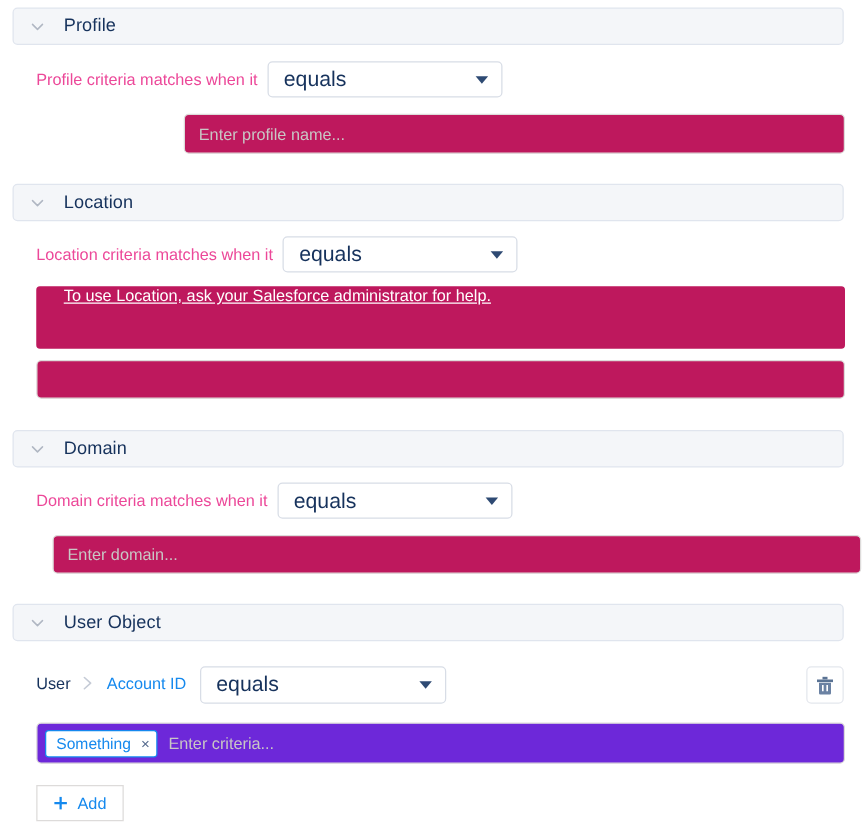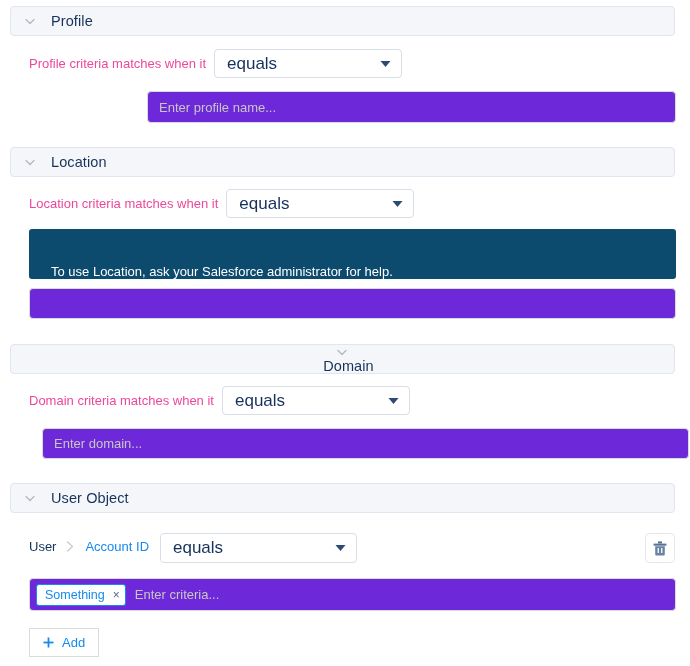--- a/index.html
+++ b/index.html
@@ -86,45 +86,46 @@
     flex: 0 0 auto;
     margin-left: 8px;
     display: block;
   }
 
   
   .text-input {
     position: absolute;
     box-sizing: border-box;
     height: 31px;
-    background: #6d28d9;
+    background: #be185d;
     border: 1px solid #dddbda;
     border-radius: 4px;
     display: flex;
     align-items: center;
     padding: 0 11px;
     font-size: 13px;
     color: #16325c;
   }
   .placeholder {
     color: #c9c7c5;
     font-size: 13px;
   }
 
   
   .error-banner {
     position: absolute;
     box-sizing: border-box;
-    background: #0c4a6e;
+    background: #be185d;
     border-radius: 3px;
     display: flex;
-    align-items: flex-end;
+    align-items: flex-start;
     padding-left: 22px;
     color: #ffffff;
     font-size: 13px;
+    text-decoration: underline;
   }
 
   
   .chip-input {
     position: absolute;
     box-sizing: border-box;
     height: 33px;
     background: #6d28d9;
     border: 1px solid #dddbda;
     border-radius: 4px;
@@ -272,21 +273,21 @@
   </div>
 
   <div class="error-banner" style="top:229px; left:29px; width:647px; height:50px;">
     <span>To use Location, ask your Salesforce administrator for help.</span>
   </div>
 
   <div class="text-input" style="top:288px; left:29px; width:647px; height:31px;">
     <span class="placeholder"></span>
   </div>
 
-  <div class="section-header" style="top:344px;flex-direction:column;">
+  <div class="section-header" style="top:344px;">
     <svg class="chevron-icon" viewBox="0 0 14 14">
       <path d="M3 5.5 L7 9.5 L11 5.5" fill="none" stroke="#b0b7c3" stroke-width="1.2" stroke-linecap="round" stroke-linejoin="round"></path>
     </svg>
     <span class="section-title">Domain</span>
   </div>
 
   <div class="criteria-row" style="top:386px; left:29px;">
     <span class="criteria-label">Domain criteria matches when it</span>
     <div class="select" style="width:188px; margin-left:8px;">
       <span class="select-value">equals</span>

